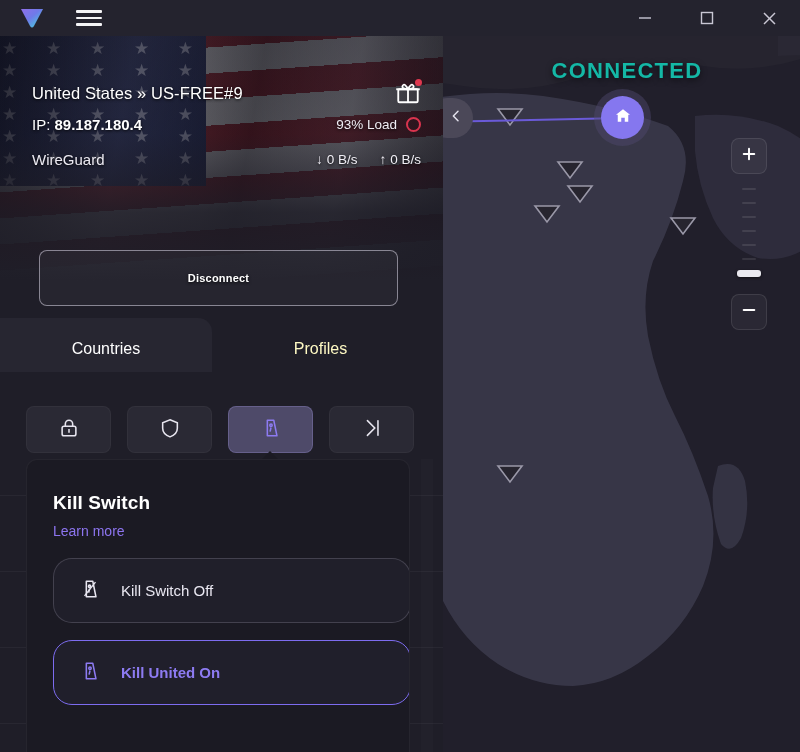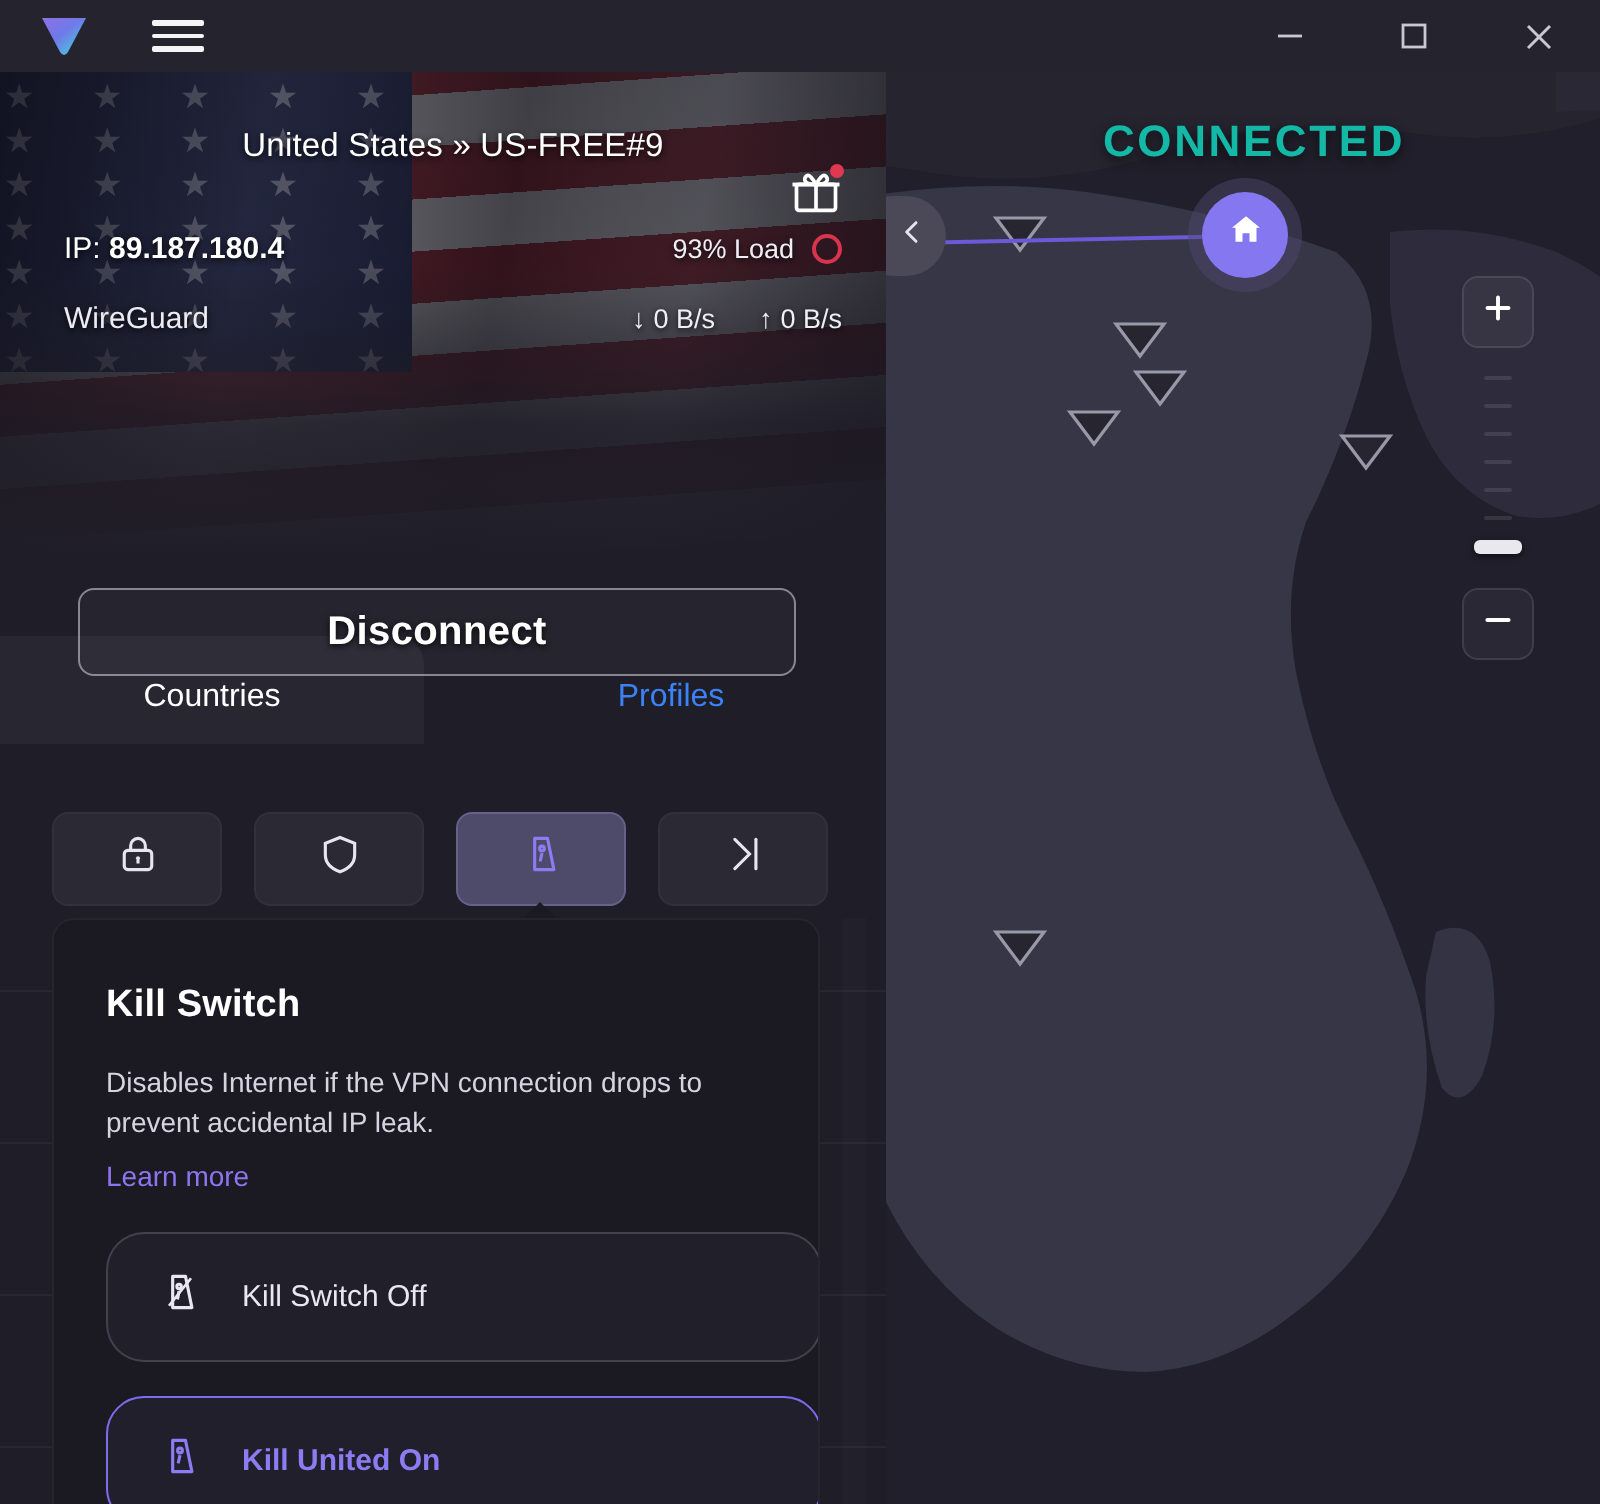--- a/index.html
+++ b/index.html
@@ -70,41 +70,40 @@
   .srv-proto{ font-size:15px; color:#eceaf2; text-shadow:0 1px 3px rgba(0,0,0,.85); }
 
   .hdr-right{ margin-left:auto; display:flex; align-items:center; gap:9px; }
   .load-txt{ font-size:13.5px; color:#f0eef5; text-shadow:0 1px 3px rgba(0,0,0,.85); }
   .load-dot{ width:15px; height:15px; border-radius:50%; border:2px solid #d9344e; }
   .spd{ font-size:13.5px; color:#f0eef5; display:flex; align-items:center; gap:4px; text-shadow:0 1px 3px rgba(0,0,0,.85); }
   .gift{ position:relative; width:26px; height:26px; cursor:pointer; }
   .gift-badge{ position:absolute; right:-1px; top:-1px; width:7px; height:7px; border-radius:50%; background:#e0384f; }
 
   .disconnect{
-    position:absolute; left:39px; top:214px; width:359px; height:44px;
+    position:absolute; left:39px; top:214px; width:359px; height:56px;
     border:1px solid rgba(216,214,230,.55); border-radius:8px;
     background:rgba(255,255,255,.035);
-    color:#fff; font-size:20px; font-weight:700; letter-spacing:.2px;
+    color:#fff; font-size:11px; font-weight:700; letter-spacing:.2px;
     display:flex; align-items:center; justify-content:center; cursor:pointer;
     text-shadow:0 1px 3px rgba(0,0,0,.8);
     z-index:5;
-    margin-top:44px;
   }
 
   
   .tabs{ position:absolute; left:0; top:282px; width:502px; height:62px; }
   .tab{
     position:absolute; top:0; height:62px; display:flex; align-items:center; justify-content:center;
     font-size:16px; cursor:pointer;
   }
   .tab.active{
     left:0; width:212px; background:#272631; color:#ffffff;
     border-top-right-radius:14px;
   }
-  .tab.idle{ left:220px; width:231px; color:#3b82f6; }
+  .tab.idle{ left:205px; width:231px; color:#fef9c3; }
 
   .tabs-under{ position:absolute; left:0; top:336px; width:443px; height:30px; background:#1f1e28; }
 
   
   .ftbar{ position:absolute; left:26px; top:370px; width:396px; height:47px; display:flex; gap:16px; z-index:6; }
   .fbtn{
     width:85px; height:47px; border-radius:8px; background:#2a2934;
     display:flex; align-items:center; justify-content:center; cursor:pointer;
     border:1px solid rgba(255,255,255,.04);
   }
@@ -221,21 +220,21 @@
     <div class="flaghead">
       <div class="flag"></div>
       <div class="canton">
         <div class="stars">★ ★ ★ ★ ★ ★ ★ ★ ★ ★ ★ ★ ★ ★ ★ ★ ★ ★ ★ ★ ★ ★ ★ ★ ★ ★ ★ ★ ★ ★ ★ ★ ★ ★ ★ ★ ★ ★ ★ ★ ★ ★ ★ ★ ★ ★ ★ ★ ★ ★ ★ ★ ★ ★ ★ ★ ★ ★ ★ ★</div>
       </div>
       <div class="flag-wave"></div>
       <div class="flag-dark2"></div>
       <div class="flag-dark"></div>
 
       <div class="hdr-content">
-        <div class="hdr-row" style="top:28px;flex-direction:column;">
+        <div class="hdr-row" style="top:44px;">
           <div class="srv-title">United States » US-FREE#9</div>
           <div class="hdr-right">
             <div class="gift">
               <svg width="26" height="26" viewBox="0 0 24 24" fill="none" stroke="#fff" stroke-width="1.7">
                 <rect x="3" y="8.5" width="18" height="12" rx="1.2"></rect>
                 <line x1="12" y1="8.5" x2="12" y2="20.5"></line>
                 <rect x="2" y="8.5" width="20" height="0.1"></rect>
                 <path d="M12 8.5C12 8.5 9 8.5 7.6 7.6 6.4 6.8 6.6 5 8 4.4c1.4-.6 4 4.1 4 4.1z"></path>
                 <path d="M12 8.5C12 8.5 15 8.5 16.4 7.6c1.2-.8 1-2.6-.4-3.2-1.4-.6-4 4.1-4 4.1z"></path>
               </svg>
@@ -316,21 +315,20 @@
 
     <div class="ghostlist">
       <div class="ghostrow" style="top:36px;"></div>
       <div class="ghostrow" style="top:112px;"></div>
       <div class="ghostrow" style="top:188px;"></div>
       <div class="ghostrow" style="top:264px;"></div>
     </div>
 
     <div class="kpanel">
       <div class="kp-title">Kill Switch</div>
-      <div class="kp-desc">Disables Internet if the VPN connection drops to prevent accidental IP leak.</div>
       <div class="kp-link">Learn more</div>
 
       <div class="kopt">
         <span>
           <svg width="22" height="22" viewBox="0 0 24 24" fill="none" stroke="#e9e7f1" stroke-width="1.7" stroke-linejoin="round">
             <path d="M8 3.5h7l3.5 17h-10.5z"></path>
             <circle cx="11.5" cy="9" r="1.2"></circle>
             <path d="M11.5 11.5 L10.6 16"></path>
             <line x1="6" y1="19.5" x2="18" y2="4.5" stroke-width="1.5"></line>
           </svg>

